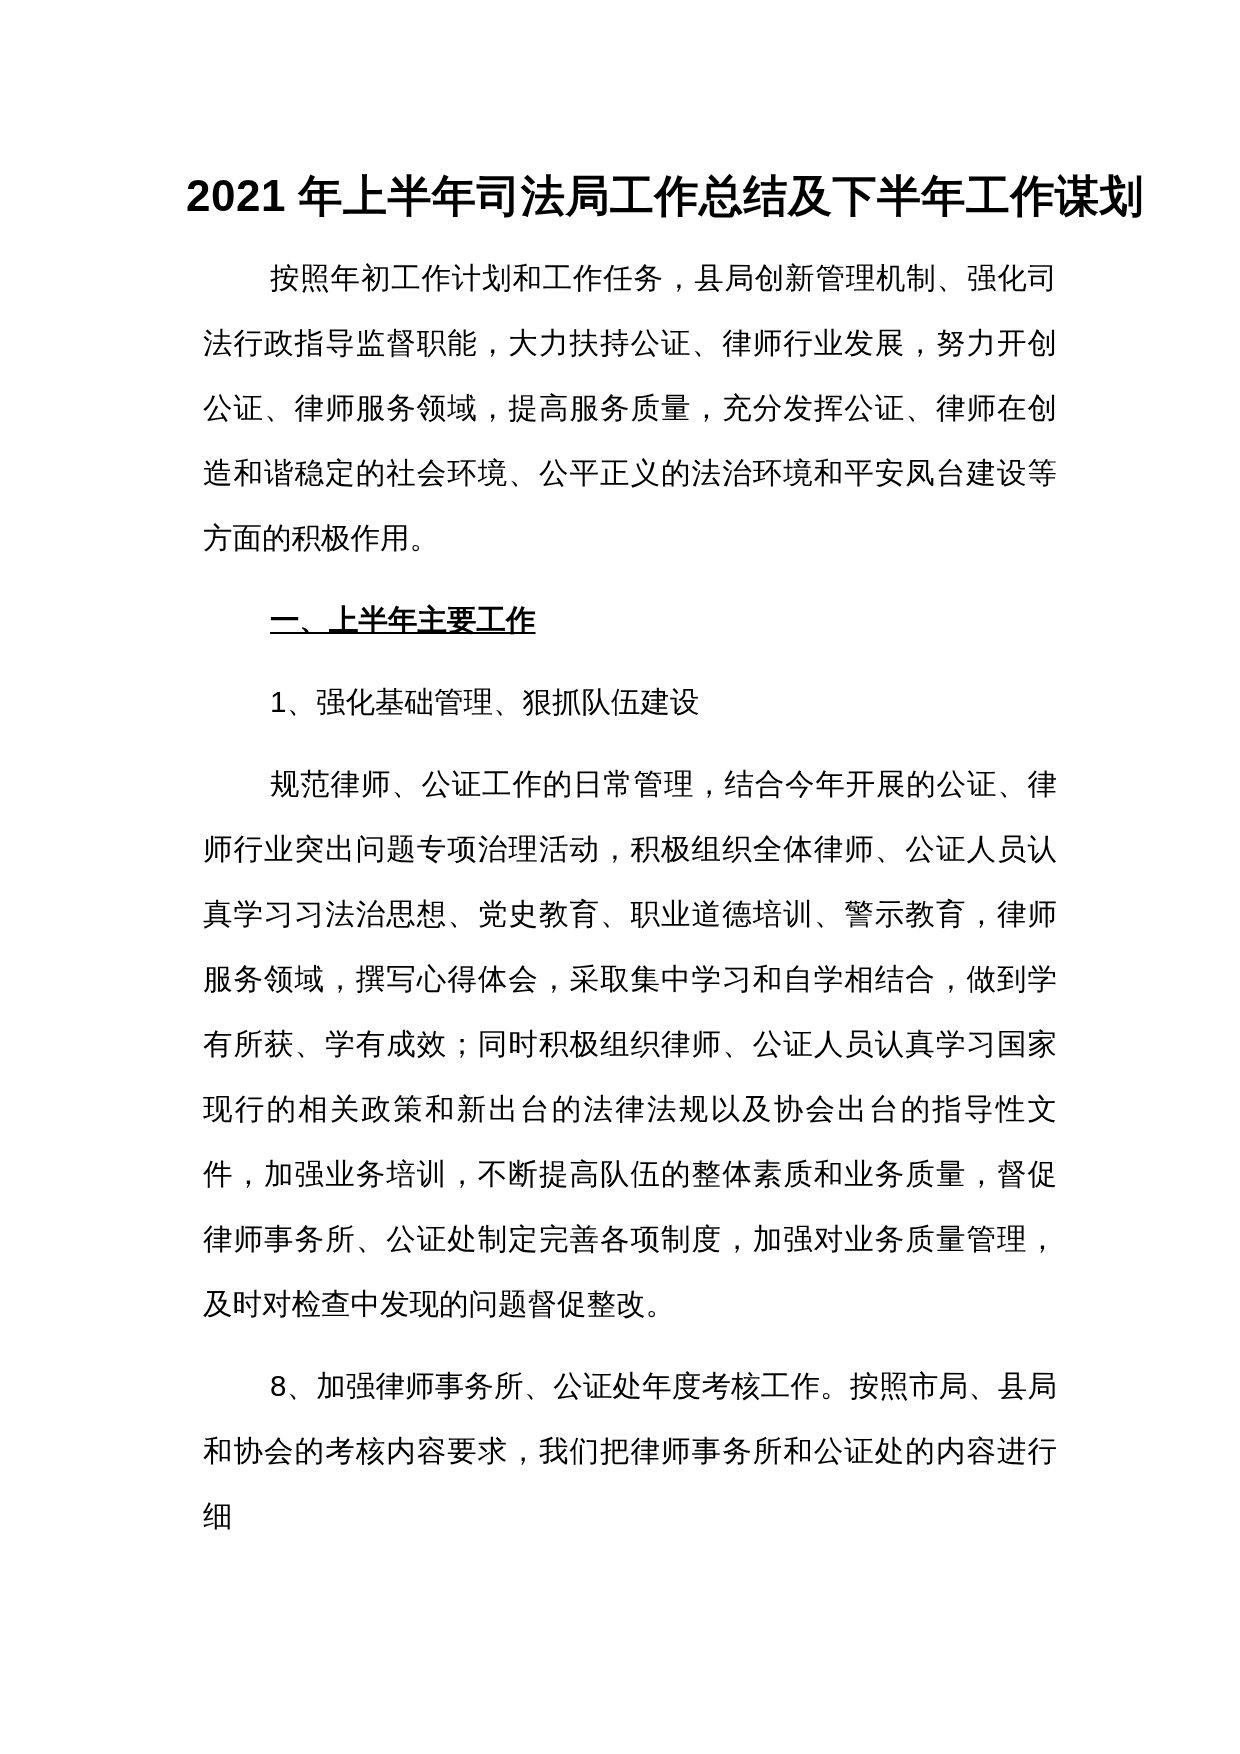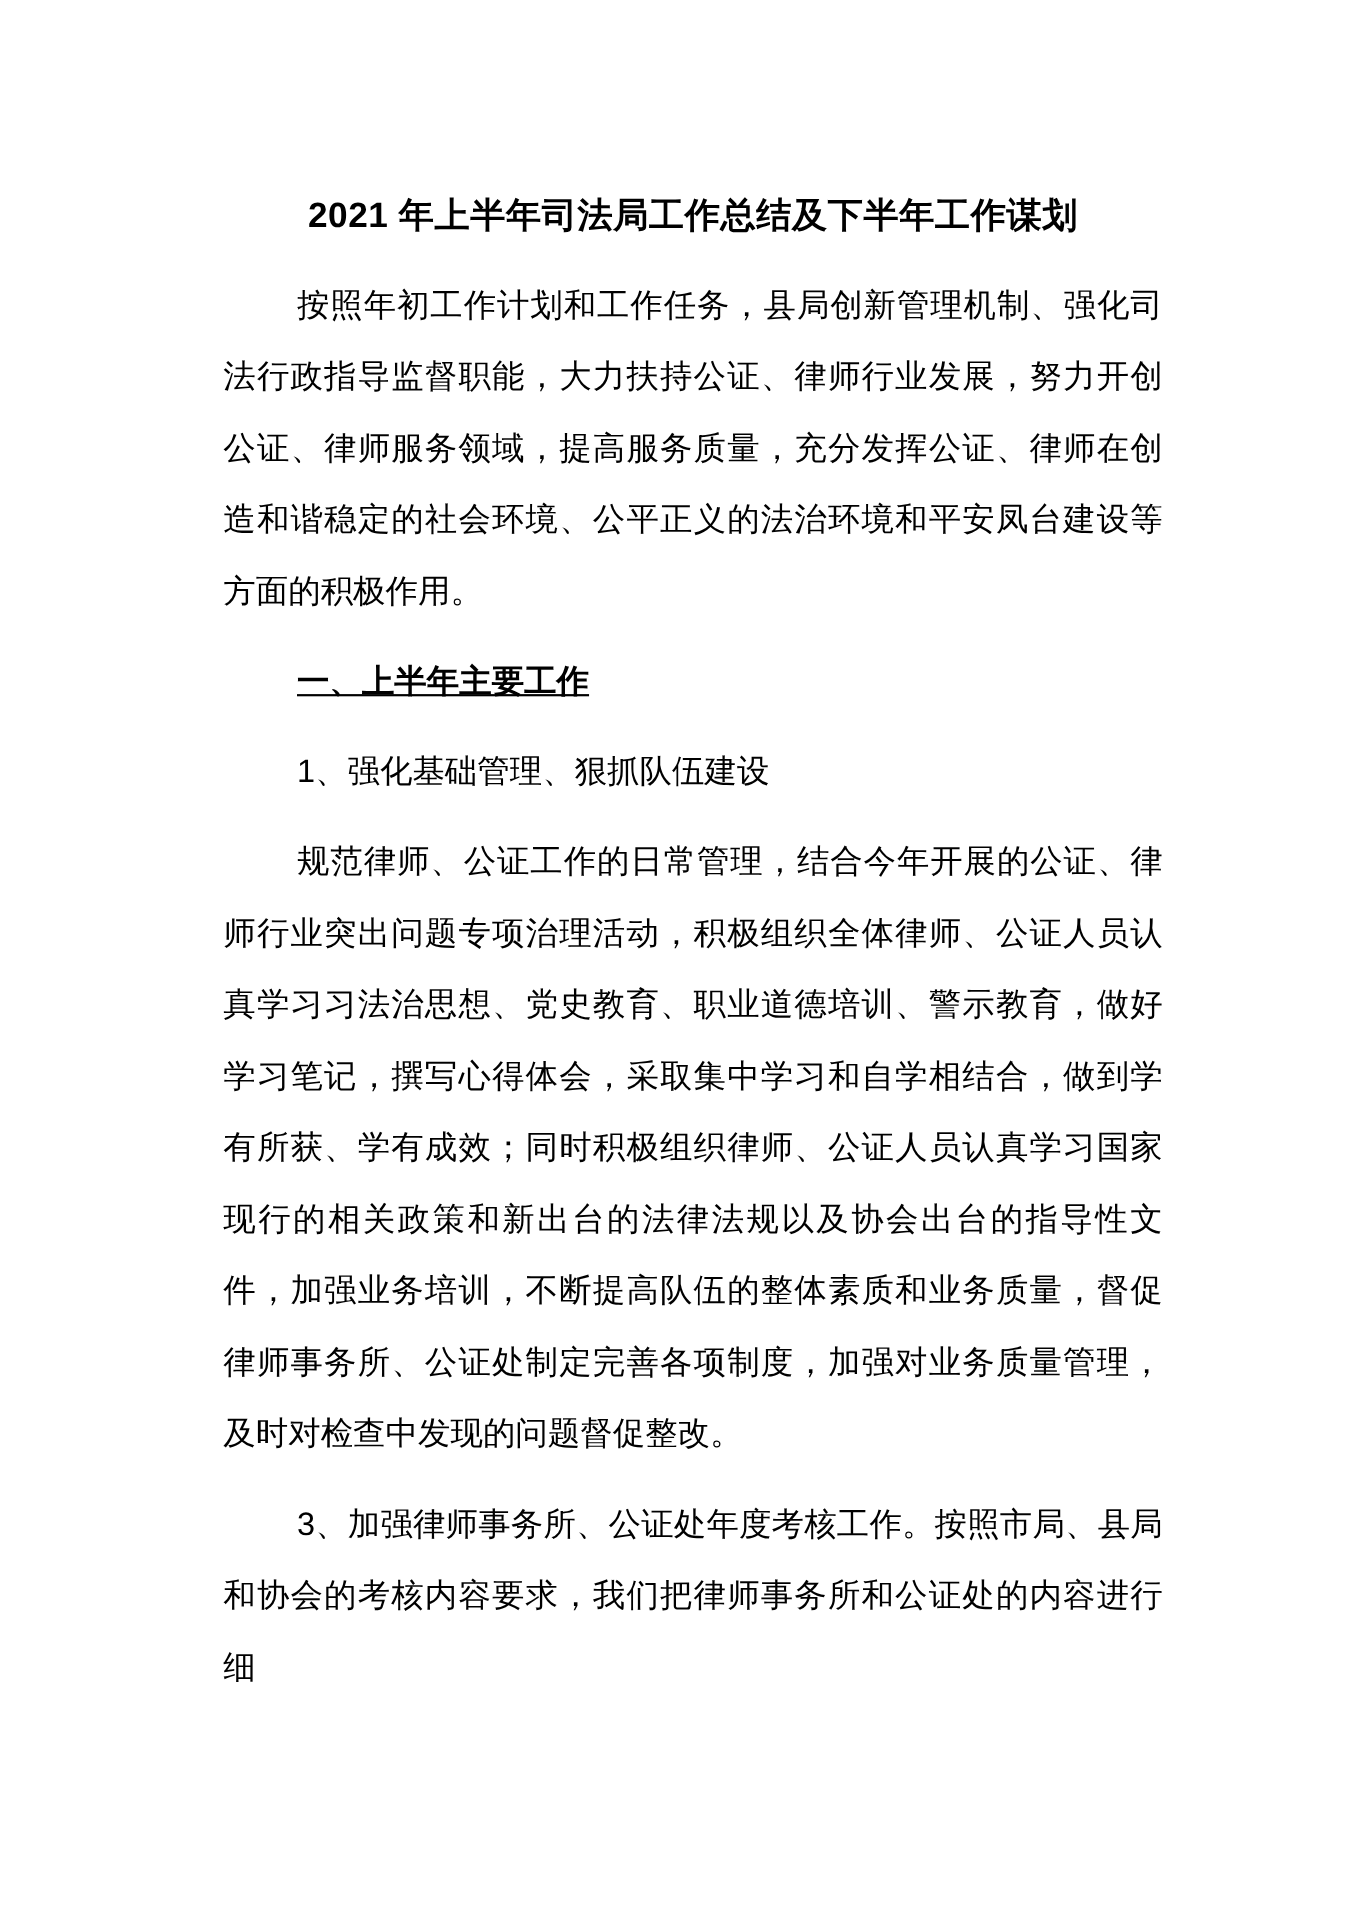--- a/index.html
+++ b/index.html
@@ -16,21 +16,21 @@
   }
   .page {
     box-sizing: border-box;
     width: 1240px;
     height: 1754px;
     padding: 163px 166px 40px 186px; 
     background: #ffffff;
   }
   .doc-title {
     margin: 0;
-    font-size: 32px;
+    font-size: 44px;
     font-weight: 700;
     line-height: 65px;
     text-align: center;
     white-space: nowrap;
     letter-spacing: 0.5px;
   }
   .para {
     margin: 17px;
     font-size: 29.5px;
     line-height: 65px;
@@ -51,17 +51,17 @@
 
   <h1 class="doc-title">2021 年上半年司法局工作总结及下半年工作谋划</h1>
 
   <p class="para">按照年初工作计划和工作任务，县局创新管理机制、强化司法行政指导监督职能，大力扶持公证、律师行业发展，努力开创公证、律师服务领域，提高服务质量，充分发挥公证、律师在创造和谐稳定的社会环境、公平正义的法治环境和平安凤台建设等方面的积极作用。</p>
 
   <p class="para heading">一、上半年主要工作</p>
 
 
   <p class="para">1、强化基础管理、狠抓队伍建设</p>
 
-  <p class="para">规范律师、公证工作的日常管理，结合今年开展的公证、律师行业突出问题专项治理活动，积极组织全体律师、公证人员认真学习习法治思想、党史教育、职业道德培训、警示教育，做好学习笔记，撰写心得体会，采取集中学习和自学相结合，做到学有所获、学有成效；同时积极组织律师、公证人员认真学习国家现行的相关政策和新出台的法律法规以及协会出台的指导性文件，加强业务培训，不断提高队伍的整体素质和业务质量，督促律师事务所、公证处制定完善各项制度，加强对业务质量管理，及时对检查中发现的问题督促整改。</p>
+  <p class="para">规范律师、公证工作的日常管理，结合今年开展的公证、律师行业突出问题专项治理活动，积极组织全体律师、公证人员认真学习习法治思想、党史教育、职业道德培训、警示教育，律师服务领域，撰写心得体会，采取集中学习和自学相结合，做到学有所获、学有成效；同时积极组织律师、公证人员认真学习国家现行的相关政策和新出台的法律法规以及协会出台的指导性文件，加强业务培训，不断提高队伍的整体素质和业务质量，督促律师事务所、公证处制定完善各项制度，加强对业务质量管理，及时对检查中发现的问题督促整改。</p>
 
-  <p class="para">3、加强律师事务所、公证处年度考核工作。按照市局、县局和协会的考核内容要求，我们把律师事务所和公证处的内容进行细</p>
+  <p class="para">8、加强律师事务所、公证处年度考核工作。按照市局、县局和协会的考核内容要求，我们把律师事务所和公证处的内容进行细</p>
 
 </div>
 
 </body></html>

